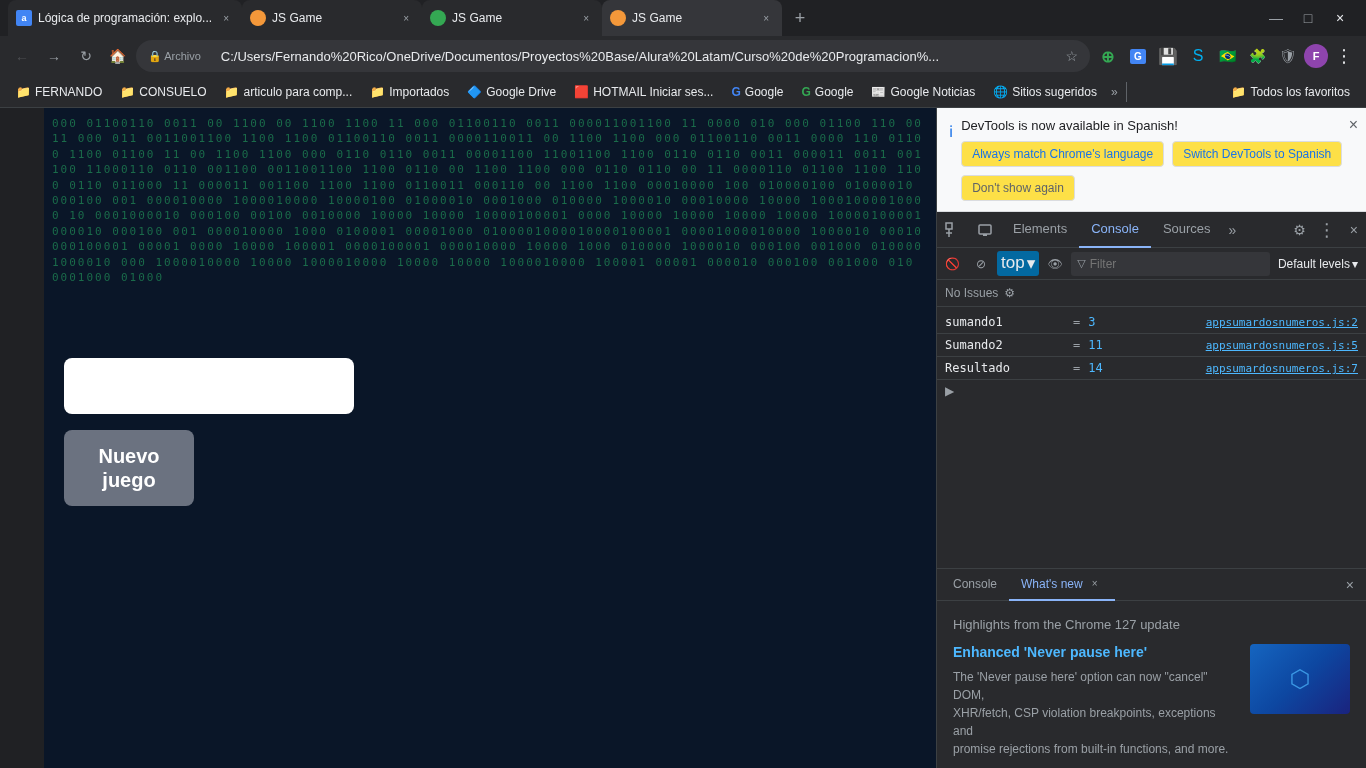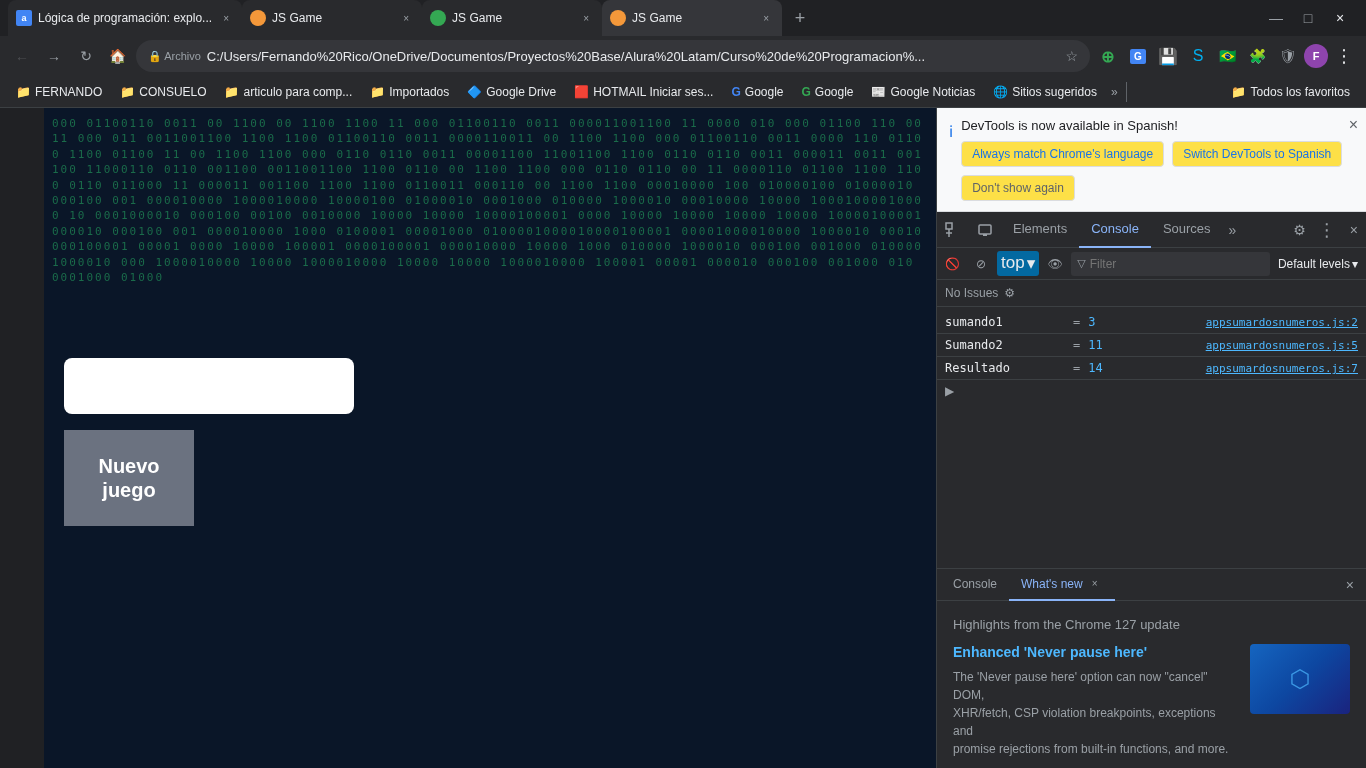--- a/index.html
+++ b/index.html
@@ -17,21 +17,21 @@
     .tab-close { width: 16px; height: 16px; border-radius: 50%; display: flex; align-items: center; justify-content: center; font-size: 10px; color: #9aa0a6; cursor: pointer; flex-shrink: 0; }
     .tab-add { width: 28px; height: 28px; border-radius: 50%; display: flex; align-items: center; justify-content: center; color: #9aa0a6; font-size: 18px; cursor: pointer; margin-left: 4px; }
     .tab-spacer { flex: 1; }
     .window-controls { display: flex; align-items: center; gap: 4px; padding-right: 4px; }
     .win-btn { width: 28px; height: 28px; display: flex; align-items: center; justify-content: center; color: #9aa0a6; font-size: 14px; cursor: pointer; border-radius: 4px; }
 
     
     .address-bar { display: flex; align-items: center; height: 40px; background: #292a2d; padding: 0 8px; gap: 4px; }
     .nav-btn { width: 28px; height: 28px; border-radius: 50%; display: flex; align-items: center; justify-content: center; color: #9aa0a6; font-size: 14px; cursor: pointer; }
     .nav-btn.disabled { color: #4e5054; cursor: default; }
-    .url-bar { flex: 1; height: 32px; background: #35363a; border-radius: 16px; display: flex; align-items: center; padding: 0 12px; gap: 6px; font-size: 12px; color: #e8eaed; }
+    .url-bar { flex: 1; height: 32px; background: #35363a; border-radius: 16px; display: flex; align-items: center; padding: 0 12px; gap: 20px; font-size: 12px; color: #e8eaed; }
     .url-bar .lock-icon { color: #9aa0a6; font-size: 12px; }
     .url-text { flex: 1; font-size: 13px; color: #e8eaed; overflow: hidden; text-overflow: ellipsis; white-space: nowrap; }
     .star-icon { color: #9aa0a6; font-size: 14px; cursor: pointer; }
     .toolbar-icons { display: flex; align-items: center; gap: 2px; }
     .toolbar-icon { width: 28px; height: 28px; border-radius: 50%; display: flex; align-items: center; justify-content: center; color: #9aa0a6; font-size: 14px; cursor: pointer; }
     .profile-avatar { width: 24px; height: 24px; border-radius: 50%; background: #8e44ad; display: flex; align-items: center; justify-content: center; color: white; font-size: 11px; font-weight: bold; }
 
     
     .bookmarks-bar { display: flex; align-items: center; height: 32px; background: #292a2d; padding: 0 8px; gap: 2px; border-bottom: 1px solid #3c4043; overflow: hidden; }
     .bookmark-item { display: flex; align-items: center; gap: 4px; padding: 4px 8px; border-radius: 4px; cursor: pointer; font-size: 12px; color: #e8eaed; white-space: nowrap; }
@@ -46,21 +46,21 @@
     .game-area { flex: 1; background: #0a1628; position: relative; overflow: hidden; display: flex; align-items: center; margin-left: 44px; }
 
     
     .binary-bg { position: absolute; top: 0; left: 0; right: 0; bottom: 0; font-family: monospace; font-size: 11px; color: #1a6b4a; line-height: 1.4; padding: 8px; overflow: hidden; word-break: break-all; letter-spacing: 2px; }
 
     
     .game-ui { position: absolute; top: 0; left: 0; padding: 20px; display: flex; flex-direction: column; gap: 16px; z-index: 2; }
     .guess-input { width: 290px; height: 56px; background: white; border: none; border-radius: 8px; }
     .game-buttons { display: flex; gap: 16px; }
     .btn-intentar { background: #3b82f6; color: white; border: none; border-radius: 8px; width: 150px; height: 76px; font-size: 20px; font-weight: bold; cursor: pointer; }
-    .btn-nuevo { background: #6b7280; color: white; border: none; border-radius: 0; width: 130px; height: 96px; font-size: 20px; font-weight: bold; cursor: pointer; text-align: center; line-height: 1.2; }
+    .btn-nuevo { background: #6b7280; color: white; border: none; border-radius: 8px; width: 130px; height: 76px; font-size: 20px; font-weight: bold; cursor: pointer; text-align: center; line-height: 1.2; }
 
     
     .devtools-panel { width: 430px; background: #292a2d; border-left: 1px solid #3c4043; display: flex; flex-direction: column; height: 100%; }
 
     
     .devtools-banner { background: #f8f9fa; border-bottom: 1px solid #dadce0; padding: 10px 12px; display: flex; align-items: flex-start; gap: 8px; position: relative; }
     .devtools-banner .info-icon { color: #1a73e8; font-size: 16px; flex-shrink: 0; margin-top: 2px; }
     .devtools-banner .banner-content { flex: 1; }
     .devtools-banner .banner-title { font-size: 13px; color: #202124; margin-bottom: 8px; }
     .banner-buttons { display: flex; gap: 8px; flex-wrap: wrap; }

